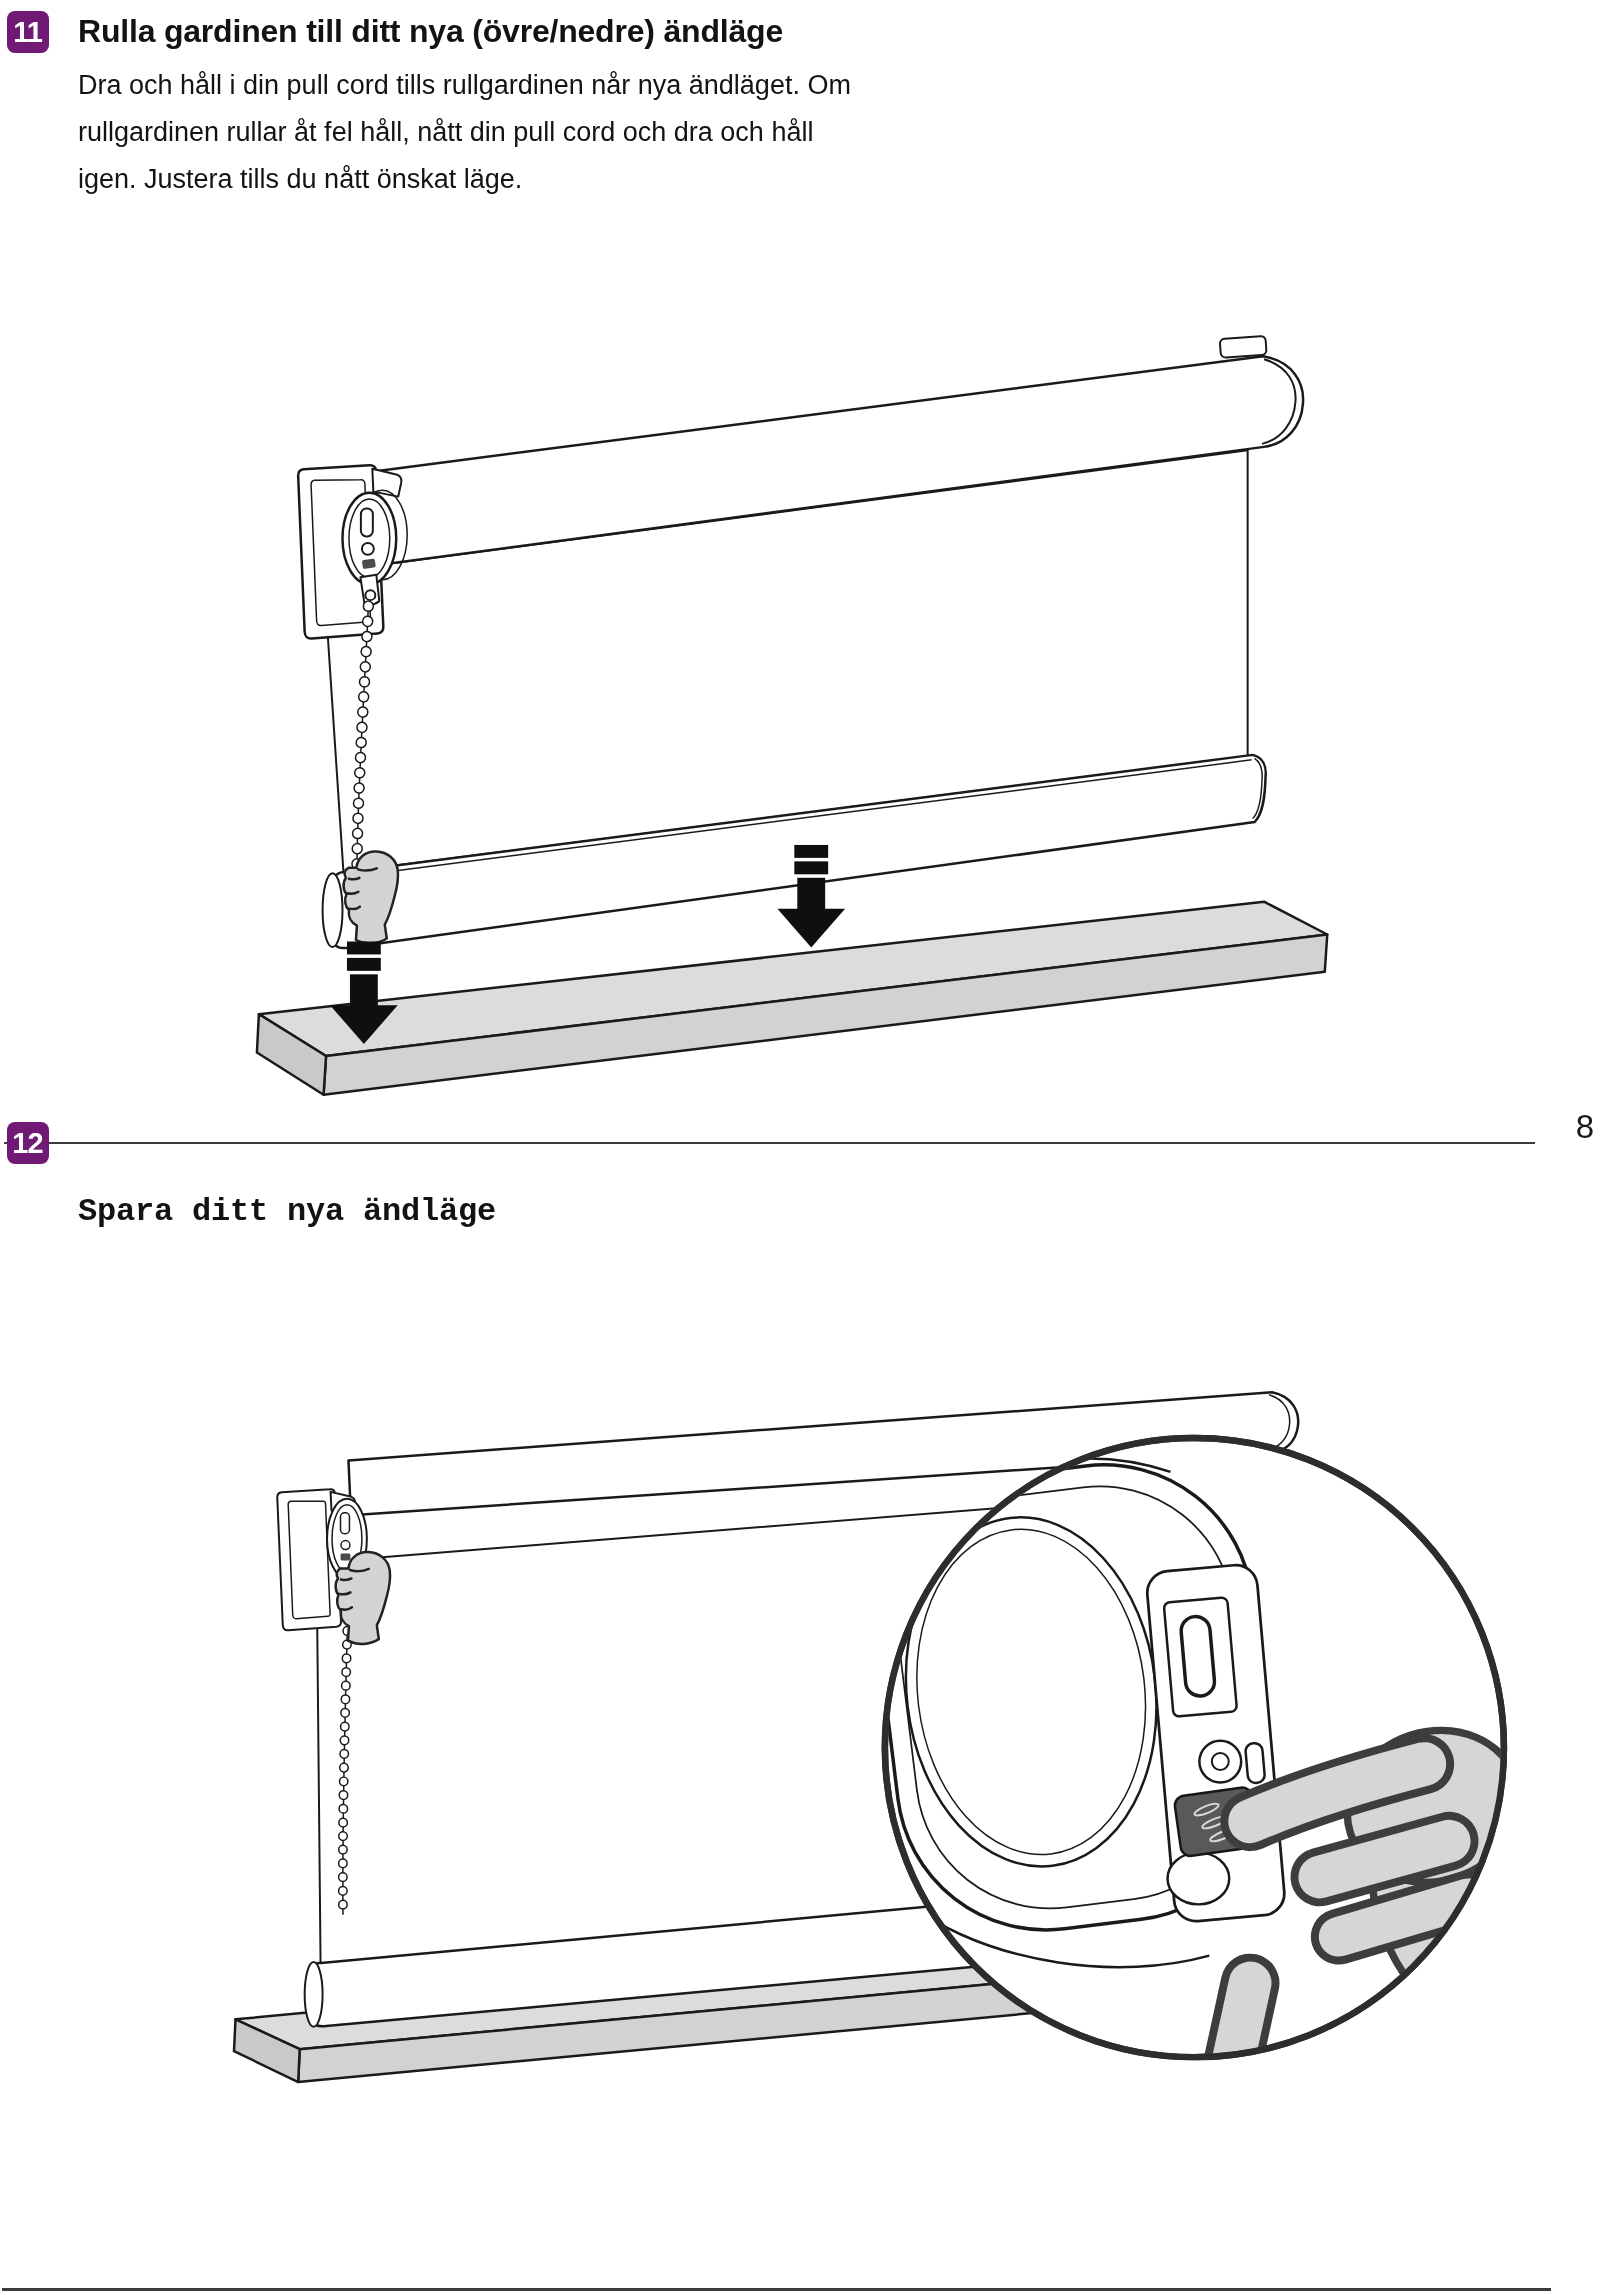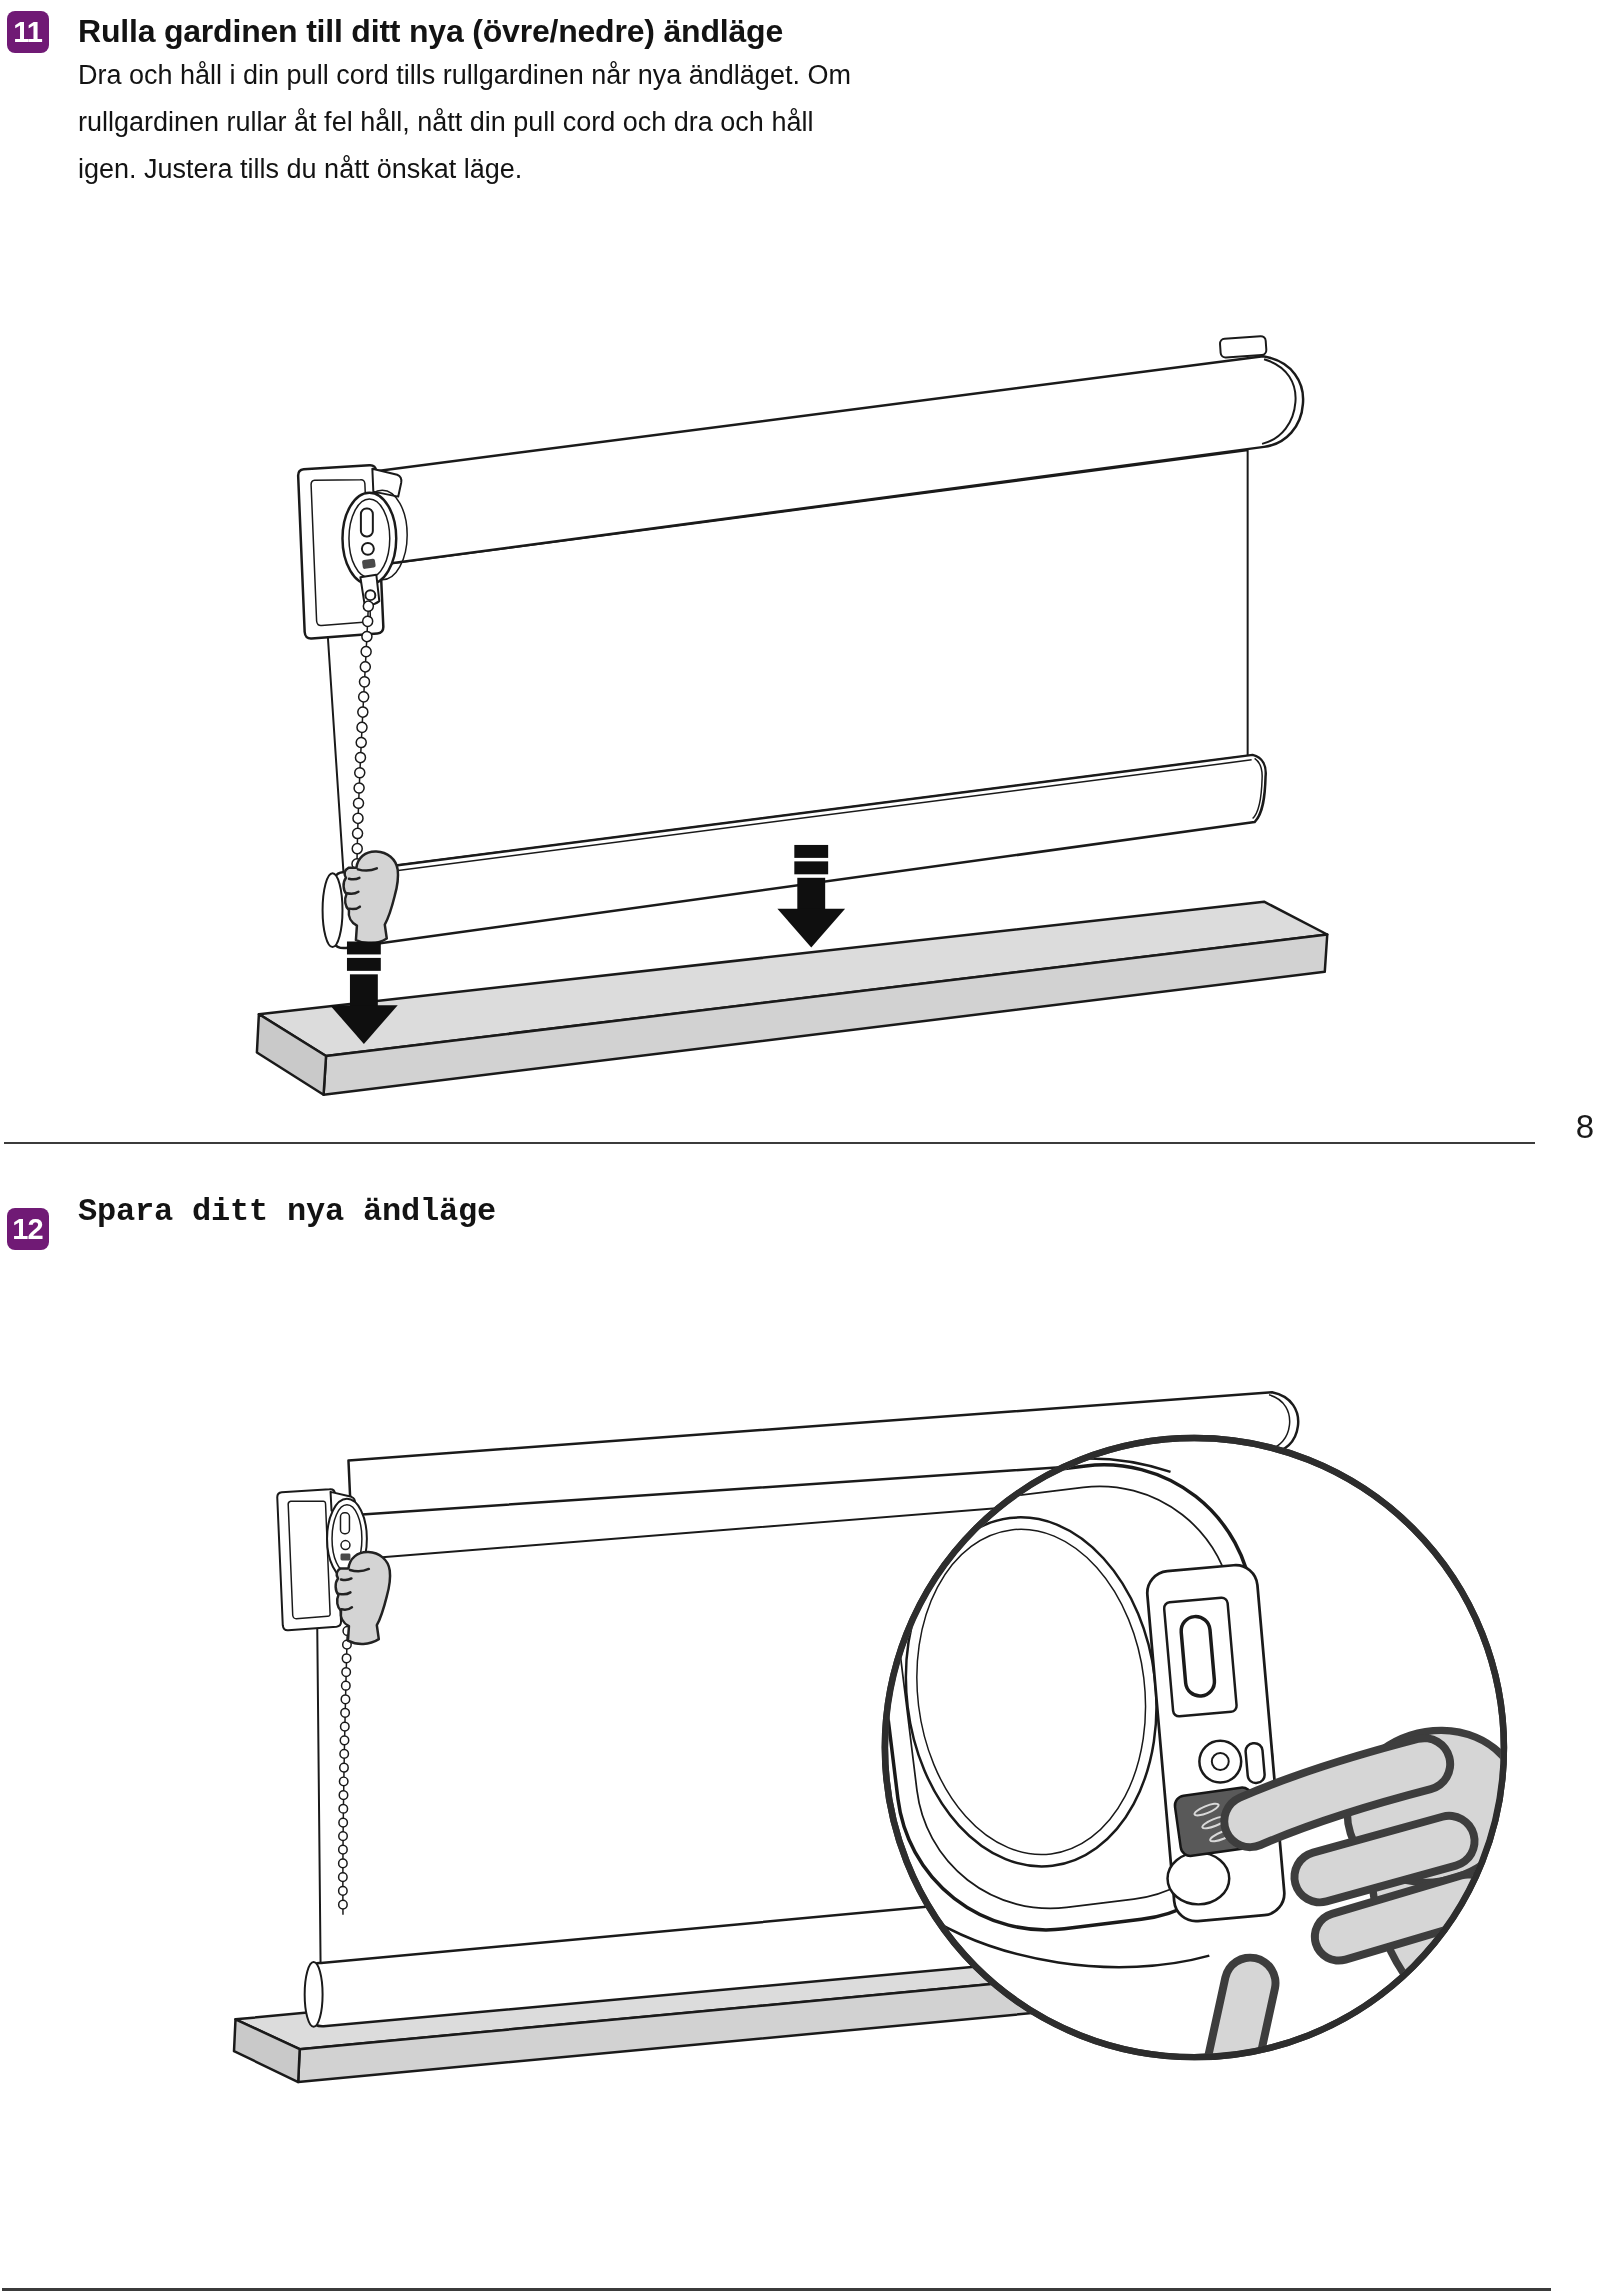--- a/index.html
+++ b/index.html
@@ -20,30 +20,30 @@
 </style>
 </head>
 <body>
 
 <div id="page">
 
   <div class="badge" style="top:11px;">
     <span>11</span>
   </div>
   <div class="step-title" style="top:13px;">Rulla gardinen till ditt nya (övre/nedre) ändläge</div>
-  <div class="step-body" style="top:52px;">
+  <div class="step-body" style="top:62px;">
     <div>Dra och håll i din pull cord tills rullgardinen når nya ändläget. Om</div>
     <div>rullgardinen rullar åt fel håll, nått din pull cord och dra och håll</div>
     <div>igen. Justera tills du nått önskat läge.</div>
   </div>
 
   <div class="divider" style="top:1142px;left:4px;width:1531px;height:2px;"></div>
   <div id="page-number">8</div>
 
-  <div class="badge" style="top:1208px;text-align:right;">
+  <div class="badge" style="top:1122px;text-align:right;">
     <span>12</span>
   </div>
   <div class="step-title" style="top:1193px;font-family:Liberation Mono, monospace;">Spara ditt nya ändläge</div>
 
   <div class="divider" style="top:2288px;left:2px;width:1549px;height:2.5px;"></div>
 
   <svg class="art" width="1618" height="2295" viewBox="0 0 3251 4612" xmlns="http://www.w3.org/2000/svg">
     <defs>
       <g id="downArrow">
         <rect x="-34" y="0" width="68" height="26"></rect>

